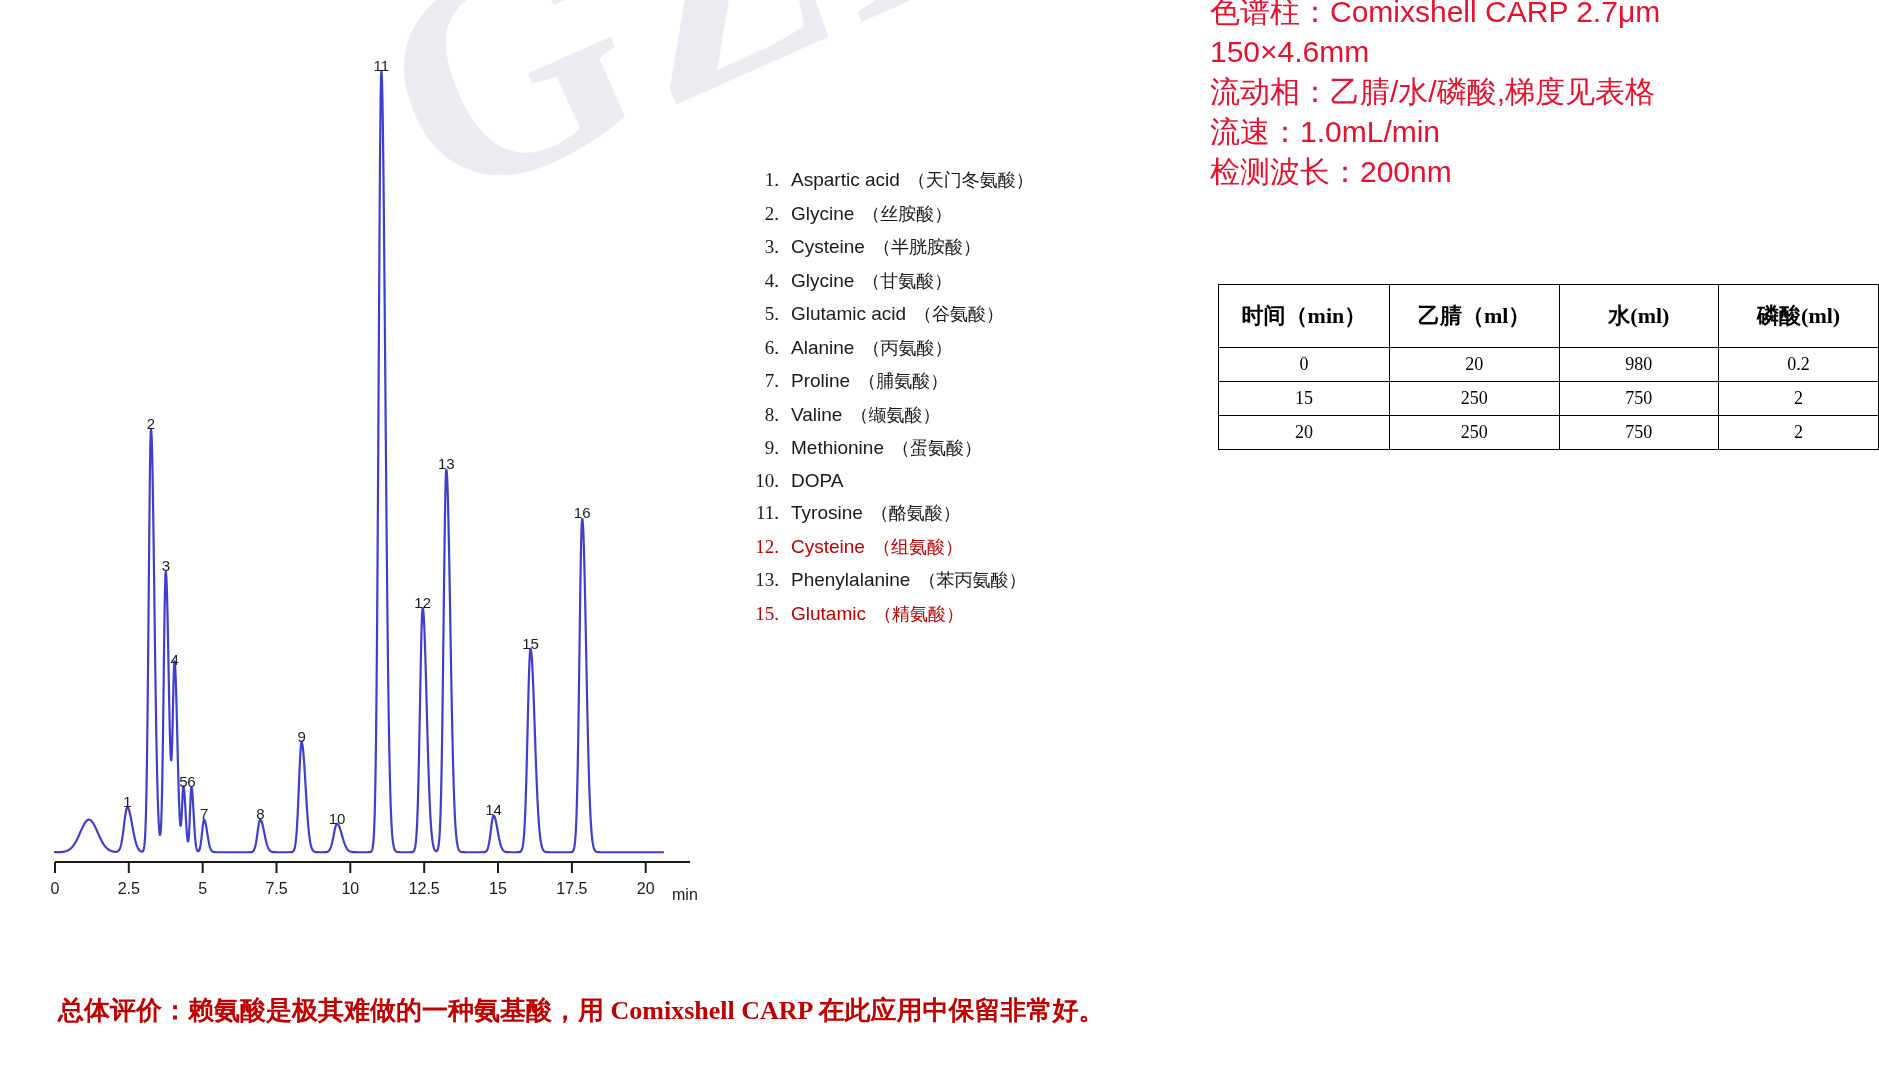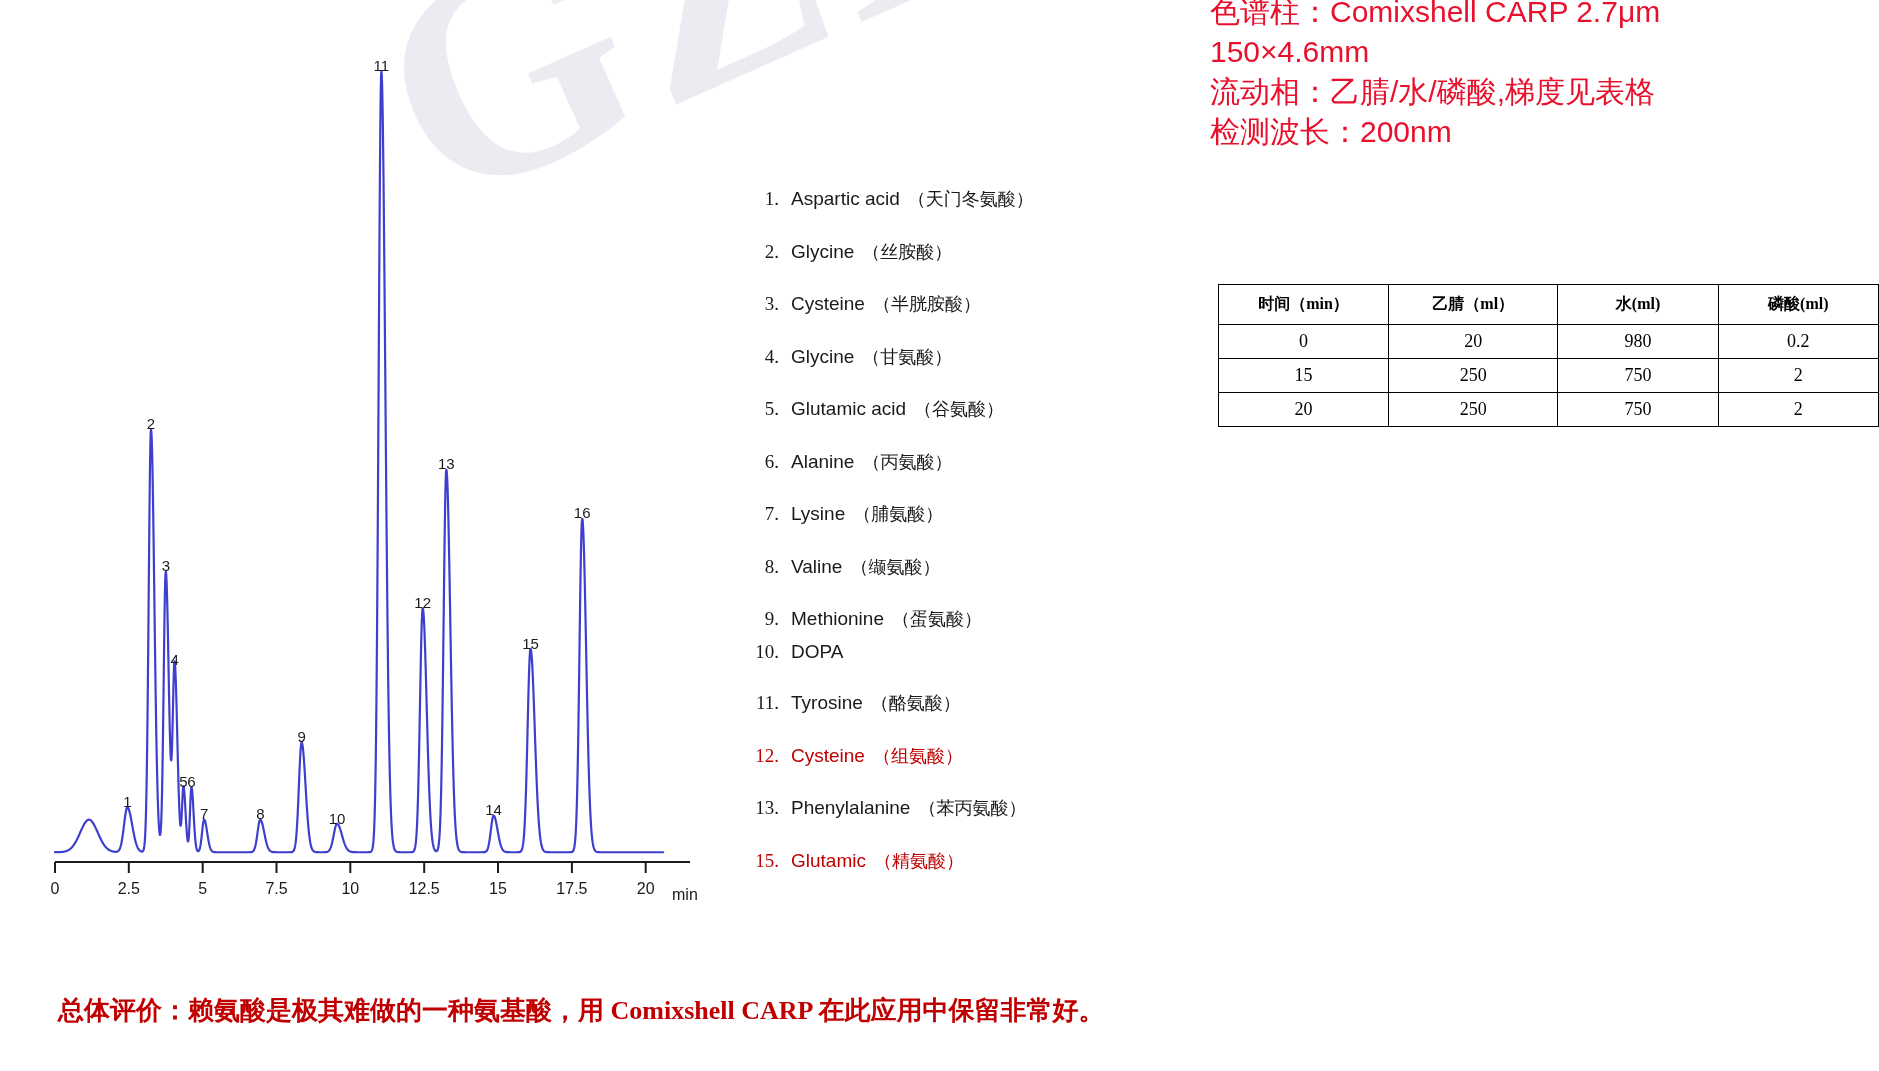--- a/index.html
+++ b/index.html
@@ -81,21 +81,20 @@
     flex: none;
   }
   .legend-en {
     font-family: "Liberation Sans", sans-serif;
     font-size: 19px;
   }
   .legend-cn {
     font-family: "Liberation Serif", serif;
     font-size: 18px;
     margin-left: 8px;
-    margin-top: 19px;
   }
   .legend-row.highlight .legend-num,
   .legend-row.highlight .legend-en,
   .legend-row.highlight .legend-cn {
     color: #c00000;
   }
 
   
   #method-conditions {
     position: absolute;
@@ -117,23 +116,23 @@
     border-collapse: collapse;
     font-family: "Liberation Serif", serif;
   }
   #gradient-table th,
   #gradient-table td {
     border: 1px solid #000000;
     text-align: center;
     color: #000;
   }
   #gradient-table th {
-    font-size: 16px;
+    font-size: 22px;
     font-weight: bold;
-    padding: 9px 14px;
+    padding: 16px 14px;
     border-radius: 11px;
   }
   #gradient-table td {
     font-size: 18px;
     font-weight: normal;
     padding: 6px 14px;
   }
   #gradient-table .col-time { width: 148px; }
   #gradient-table .col-acn { width: 148px; }
   #gradient-table .col-water { width: 140px; }
@@ -230,21 +229,21 @@
       <span class="legend-en">Glutamic acid</span>
       <span class="legend-cn">（谷氨酸）</span>
     </div>
     <div class="legend-row">
       <span class="legend-num">6.</span>
       <span class="legend-en">Alanine</span>
       <span class="legend-cn">（丙氨酸）</span>
     </div>
     <div class="legend-row">
       <span class="legend-num">7.</span>
-      <span class="legend-en">Lysine</span>
+      <span class="legend-en">Proline</span>
       <span class="legend-cn">（脯氨酸）</span>
     </div>
     <div class="legend-row">
       <span class="legend-num">8.</span>
       <span class="legend-en">Valine</span>
       <span class="legend-cn">（缬氨酸）</span>
     </div>
     <div class="legend-row">
       <span class="legend-num">9.</span>
       <span class="legend-en">Methionine</span>
@@ -272,20 +271,21 @@
     <div class="legend-row highlight">
       <span class="legend-num">15.</span>
       <span class="legend-en">Glutamic</span>
       <span class="legend-cn">（精氨酸）</span>
     </div>
   </div>
 
 <div id="method-conditions" style="color: rgb(232, 17, 45);">
     <div>色谱柱：Comixshell CARP 2.7μm 150×4.6mm</div>
     <div>流动相：乙腈/水/磷酸,梯度见表格</div>
+    <div>流速：1.0mL/min</div>
     <div>检测波长：200nm</div>
   </div>
 
 <table id="gradient-table">
   <thead>
     <tr>
       <th class="col-time">时间（min）</th>
       <th class="col-acn">乙腈（ml）</th>
       <th class="col-water">水(ml)</th>
       <th class="col-acid">磷酸(ml)</th>

